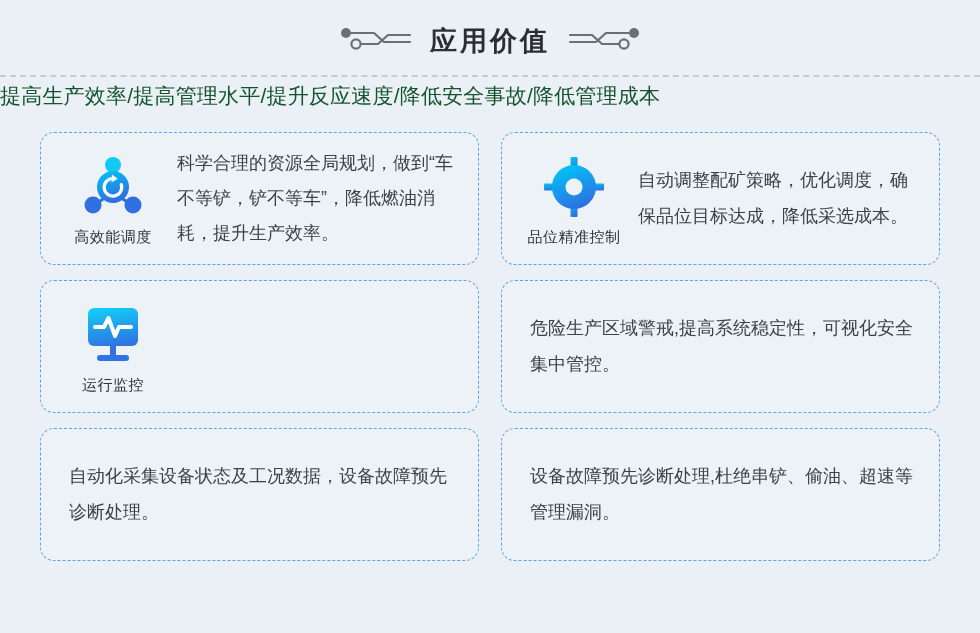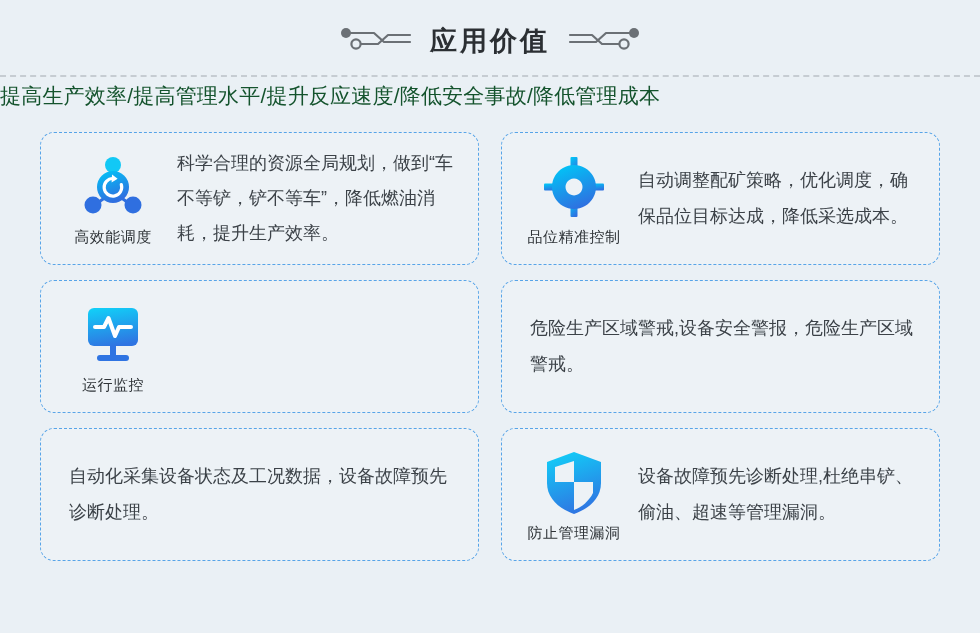--- a/index.html
+++ b/index.html
@@ -197,40 +197,24 @@
           <rect x="30" y="41" width="6" height="10" fill="#2f74e2"></rect>
           <rect x="17" y="50" width="32" height="6" rx="3" fill="#2f74e2"></rect>
           <path d="M15 22 H24 L28.5 13 L35 31 L39 22 H51" stroke="#fff" stroke-width="4" fill="none" stroke-linecap="round" stroke-linejoin="round"></path>
         </svg>
       </div>
       <div class="icon-label">运行监控</div>
     </div>
   </div>
 
   <div class="card">
-    <div class="card-body">危险生产区域警戒,设备安全警报，危险生产区域警戒。</div>
+    <div class="card-body">危险生产区域警戒,提高系统稳定性，可视化安全集中管控。</div>
   </div>
 
   <div class="card">
     <div class="card-body">自动化采集设备状态及工况数据，设备故障预先诊断处理。</div>
   </div>
 
   <div class="card">
-    <div class="card-icon-col">
-      <div class="icon-wrap">
-        <svg width="62" height="68" viewBox="0 0 62 68">
-          <defs>
-            <linearGradient id="gF" x1="0.25" y1="0" x2="0.55" y2="1">
-              <stop offset="0" stop-color="#12cdf7"></stop>
-              <stop offset="1" stop-color="#2f74e2"></stop>
-            </linearGradient>
-          </defs>
-          <path d="M31 3 L58 13 V34 C58 50 45 60 31 65 C17 60 4 50 4 34 V13 Z" fill="url(#gF)"></path>
-          <path d="M31 12 V33 H12 V18 Z" fill="#edf2f6"></path>
-          <path d="M31 33 H50 V44 C46 52 39 58 31 61 Z" fill="#edf2f6"></path>
-        </svg>
-      </div>
-      <div class="icon-label">防止管理漏洞</div>
-    </div>
     <div class="card-body">设备故障预先诊断处理,杜绝串铲、偷油、超速等管理漏洞。</div>
   </div>
 
 </div>
 
 </body></html>

